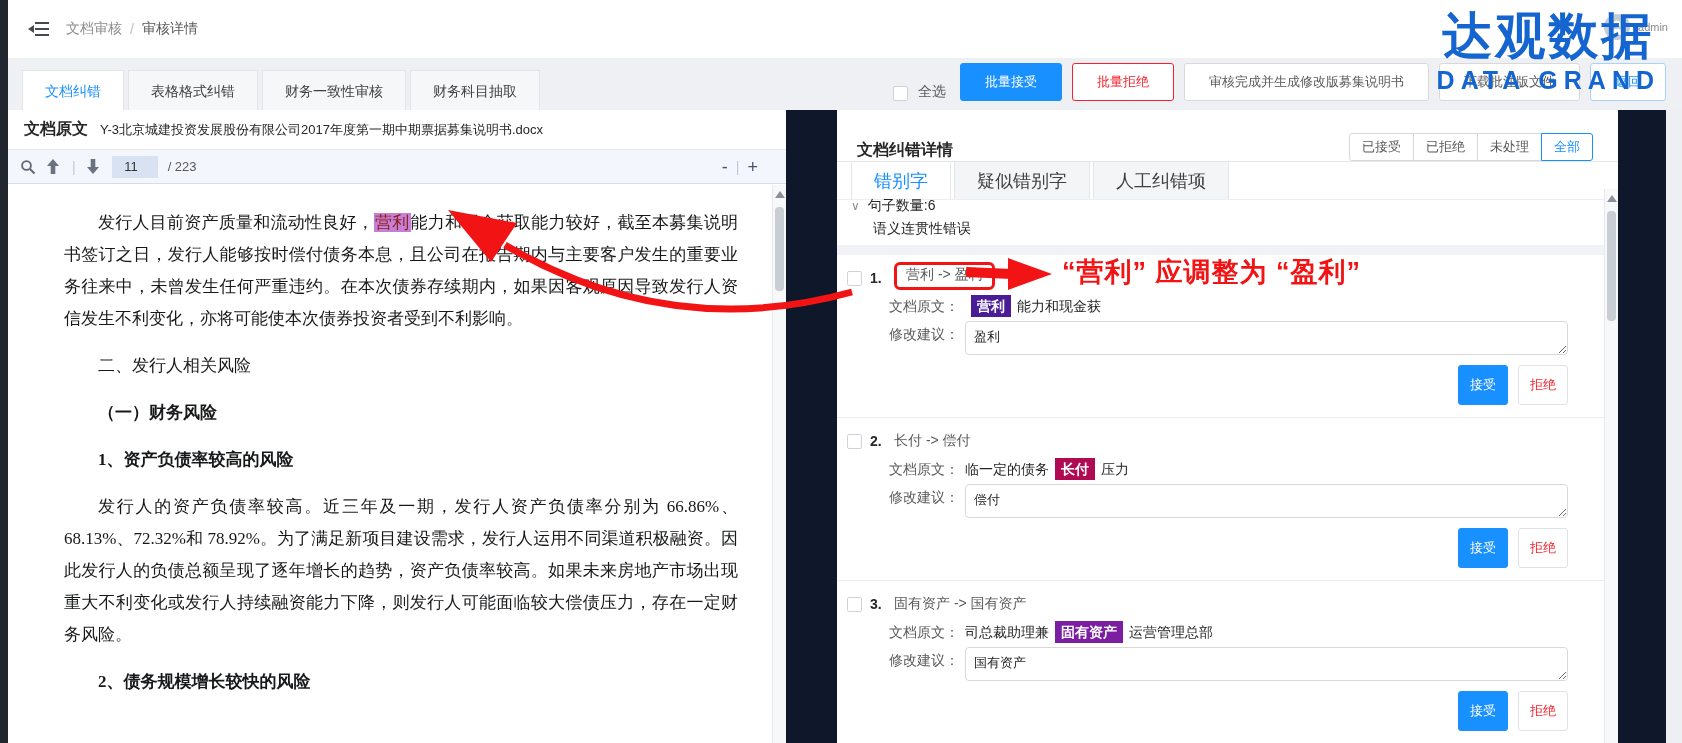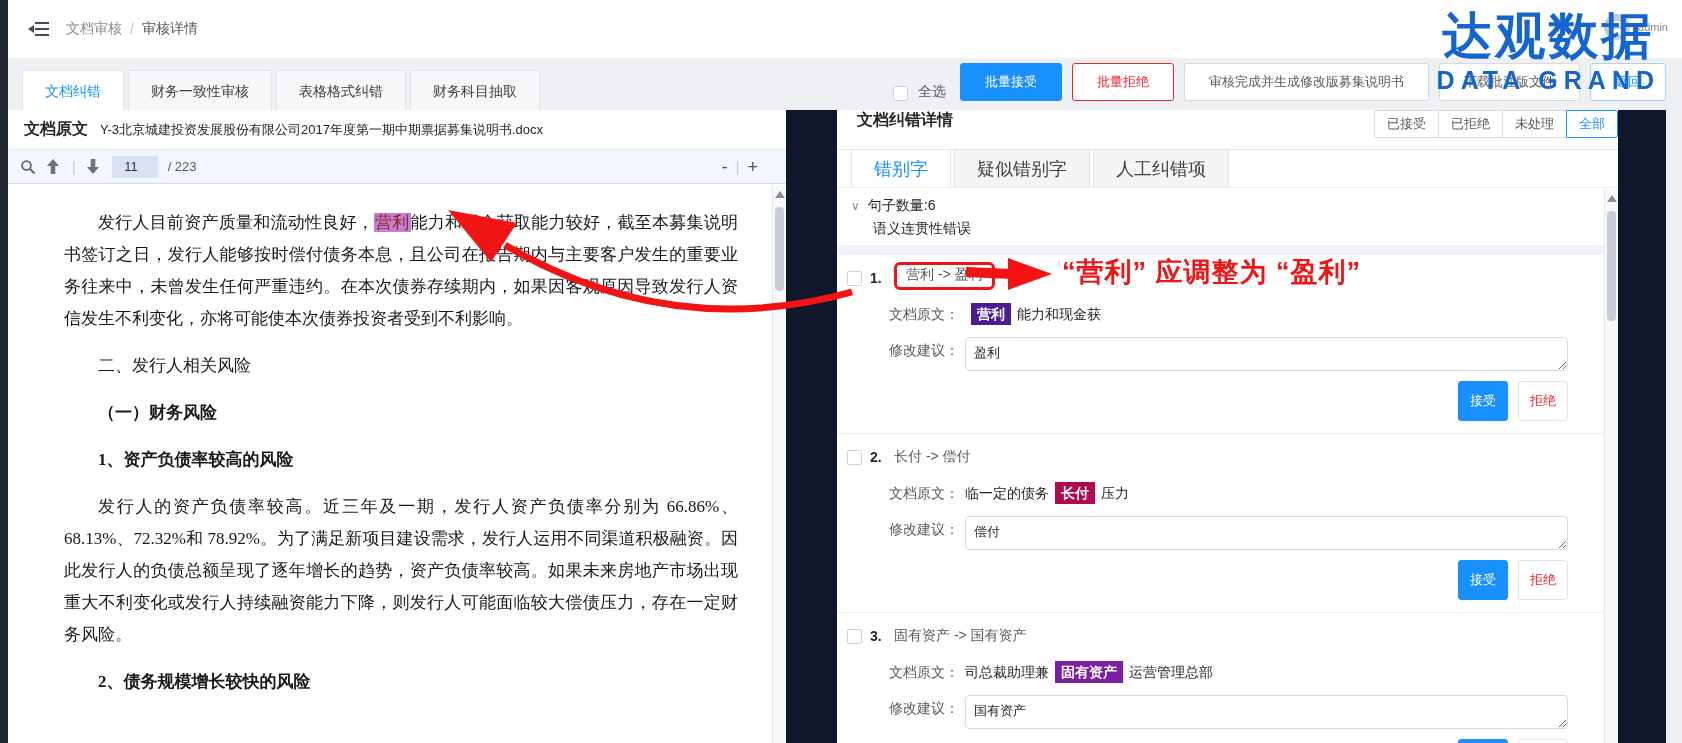--- a/index.html
+++ b/index.html
@@ -67,21 +67,21 @@
   .doc-h { margin:15px 0 15px 34px; }
   .doc-h.b { font-weight:bold; }
   .doc-hl { background:#c57fd4; color:#8f1d1d; padding:0 1px; }
 
   
   .scroll-strip { position:absolute; top:75px; right:0; bottom:0; width:14px; background:#f7f8fa; border-left:1px solid #e6e8ec; }
   .scroll-up { position:absolute; top:6px; left:2px; width:0; height:0; border-left:5px solid transparent; border-right:5px solid transparent; border-bottom:7px solid #8a8f98; }
   .scroll-thumb { position:absolute; left:2px; width:9px; background:#c9cdd4; border-radius:4px; }
 
   
-  .review-header { height:40px; display:flex; align-items:flex-start; padding:0 0 0 20px; border-bottom:1px solid #e8e8e8; }
+  .review-header { height:52px; display:flex; align-items:flex-end; padding:0 25px 0 20px; border-bottom:1px solid #e8e8e8; }
   .filter-group { margin-left:auto; display:flex; }
   .fbtn { height:28px; padding:0 12px; background:#fff; border:1px solid #d9d9d9; color:#595959; font-size:13px; margin-left:-1px; cursor:pointer; position:relative; }
   .fbtn:first-child { border-radius:3px 0 0 3px; margin-left:0; }
   .fbtn:last-child { border-radius:0 3px 3px 0; }
   .fbtn.active { color:#1890ff; border-color:#1890ff; z-index:1; }
   .review-tabs { height:38px; display:flex; align-items:flex-end; border-bottom:1px solid #eceef1; padding-left:14px; }
   .rtab { height:38px; line-height:38px; padding:0 22px; font-size:18px; background:#f4f5f7; border:1px solid #e4e6ea; border-bottom:none; margin-right:3px; color:#404040; cursor:pointer; }
   .rtab.active { background:#fff; color:#1890ff; }
   .review-list { position:absolute; top:79px; left:0; right:14px; bottom:0; overflow:hidden; }
   .review-scroll { position:absolute; top:79px; right:0; bottom:0; width:14px; background:#f7f8fa; border-left:1px solid #e6e8ec; }
@@ -90,21 +90,21 @@
   .g-line1 { display:flex; align-items:center; gap:8px; height:22px; }
   .chev { color:#8c8c8c; font-size:12px; }
   .g-line2 { margin-left:22px; height:22px; line-height:22px; }
   .g-band { height:10px; background:#f0f2f5; margin-top:6px; }
 
   .item { padding:10px 36px 12px 10px; border-bottom:1px solid #ebedf0; }
   .item-head { display:flex; align-items:center; gap:8px; height:26px; font-size:14px; }
   .item-no { font-weight:bold; color:#262626; width:16px; }
   .item-corr { color:#595959; }
   .item-corr.boxed { border:3px solid #f21414; border-radius:6px; padding:1px 9px 3px 9px; margin-top:-4px; }
-  .row { display:flex; margin-top:10px; padding-left:42px; align-items:flex-start; font-size:14px; }
+  .row { display:flex; margin-top:2px; padding-left:42px; align-items:flex-start; font-size:14px; }
   .row-label { width:76px; flex:none; color:#595959; line-height:26px; }
   .orig { line-height:26px; color:#262626; }
   .chip { color:#fff; font-weight:bold; padding:3px 6px; margin:0 6px; }
   .chip-0 { background:#4a1d96; } .chip-1 { background:#b00b52; }
   .chip-2 { background:#7b1fa2; }
   .sugg { flex:1; height:34px; border:1px solid #d9d9d9; border-radius:4px; padding:6px 8px; font-size:13px;
           color:#262626; font-family:"Liberation Sans","DejaVu Sans",sans-serif; resize:both; }
   .item-actions { display:flex; justify-content:flex-end; gap:10px; margin-top:10px; }
   .btn-sm { height:40px; padding:0 11px; border-radius:3px; font-size:13px; cursor:pointer; }
   .btn-accept { background:#1890ff; border:1px solid #1890ff; color:#fff; }
@@ -141,22 +141,22 @@
             <path d="M2 17c0-4 3-6.2 7-6.2s7 2.2 7 6.2z" fill="#fff"></path>
           </svg>
       </span>
       <span class="user-name">admin</span>
     </span>
   </div>
 
   <div class="tab-row">
     <div class="tabs">
       <div class="tab active">文档纠错</div>
+      <div class="tab">表格格式纠错</div>
       <div class="tab">财务一致性审核</div>
-      <div class="tab">表格格式纠错</div>
       <div class="tab">财务科目抽取</div>
     </div>
     <div class="top-actions">
       <span class="cb"></span>
       <span class="select-all-label">全选</span>
       <button class="btn btn-primary">批量接受</button>
       <button class="btn btn-danger-ghost">批量拒绝</button>
       <button class="btn btn-plain">审核完成并生成修改版募集说明书</button>
       <button class="btn btn-plain">下载批注版文件</button>
       <button class="btn btn-back">返回</button>

